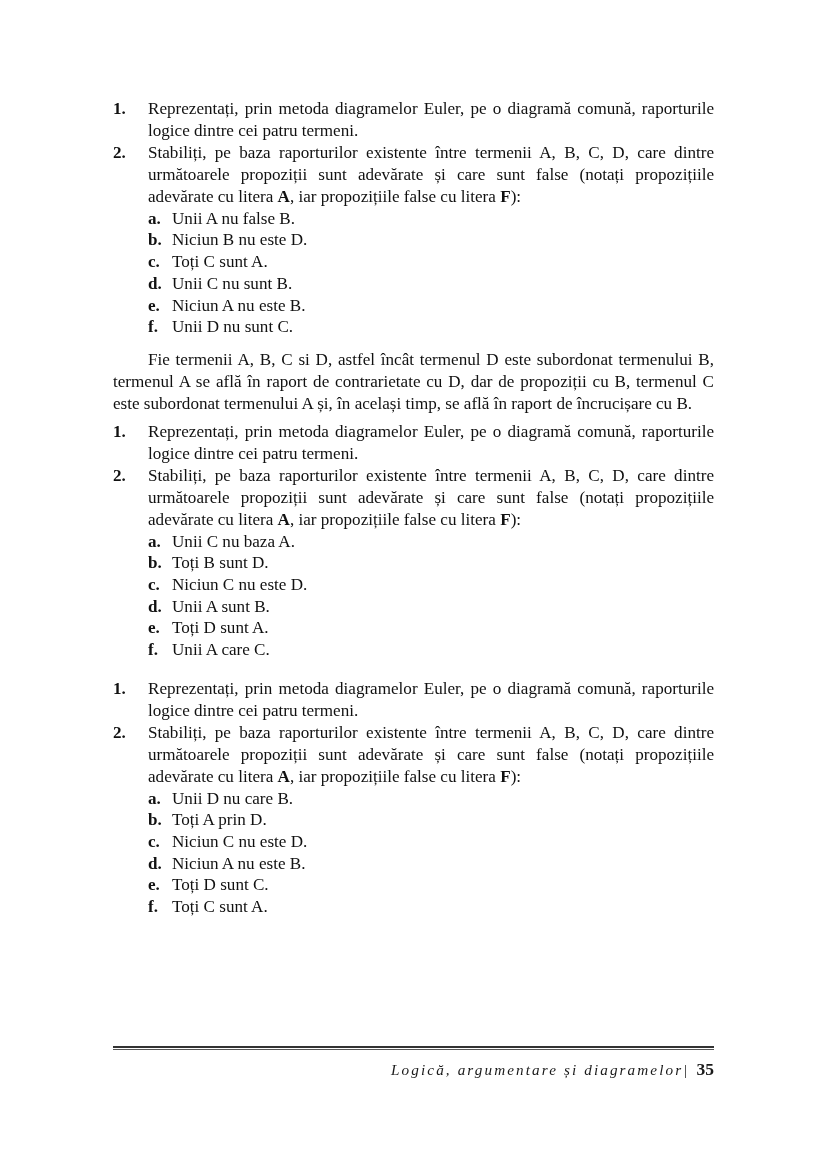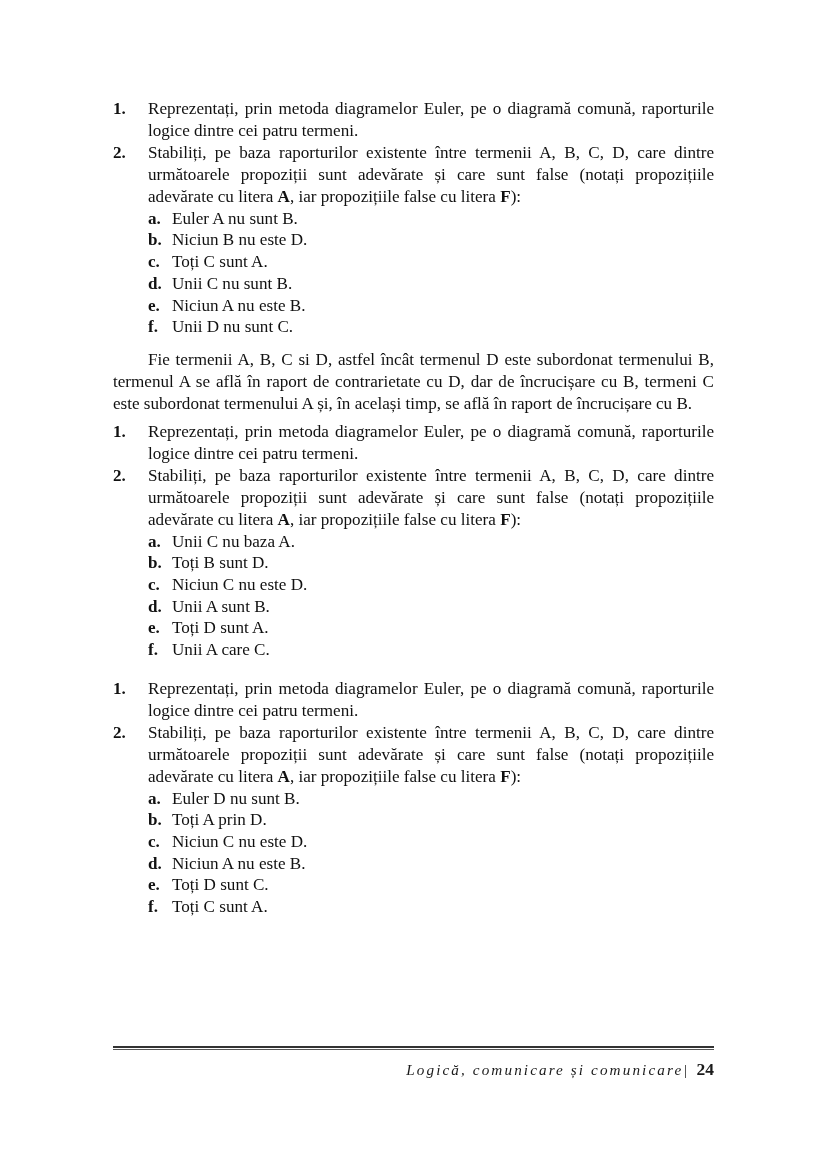--- a/index.html
+++ b/index.html
@@ -141,21 +141,21 @@
       </li>
       <li class="num-item">
         <span class="marker">2.</span>
         <span class="body"><span>Stabiliți, pe baza raporturilor existente între termenii A, B, C, D, care dintre următoarele propoziții sunt adevărate și care sunt false (notați propozițiile adevărate cu litera </span><b>A</b><span>, iar propozițiile false cu litera </span><b>F</b><span>):</span></span>
       </li>
     </ol>
 
     <ul class="sub-list">
       <li class="sub-item">
         <span class="marker">a.</span>
-        <span>Euler A nu sunt B.</span>
+        <span>Unii A nu false B.</span>
       </li>
       <li class="sub-item">
         <span class="marker">b.</span>
         <span>Niciun B nu este D.</span>
       </li>
       <li class="sub-item">
         <span class="marker">c.</span>
         <span>Toți C sunt A.</span>
       </li>
       <li class="sub-item">
@@ -167,21 +167,21 @@
         <span>Niciun A nu este B.</span>
       </li>
       <li class="sub-item">
         <span class="marker">f.</span>
         <span>Unii D nu sunt C.</span>
       </li>
     </ul>
 
     <div class="gap-md"></div>
 
-    <p class="para">Fie termenii A, B, C si D, astfel încât termenul D este subordonat termenului B, termenul A se află în raport de contrarietate cu D, dar de încrucișare cu B, termeni C este subordonat termenului A și, în același timp, se află în raport de încrucișare cu B.</p>
+    <p class="para">Fie termenii A, B, C si D, astfel încât termenul D este subordonat termenului B, termenul A se află în raport de contrarietate cu D, dar de propoziții cu B, termenul C este subordonat termenului A și, în același timp, se află în raport de încrucișare cu B.</p>
 
     <div class="gap-sm"></div>
 
     <ol class="num-list">
       <li class="num-item">
         <span class="marker">1.</span>
         <span class="body">Reprezentați, prin metoda diagramelor Euler, pe o diagramă comună, raporturile logice dintre cei patru termeni.</span>
       </li>
       <li class="num-item">
         <span class="marker">2.</span>
@@ -228,21 +228,21 @@
       </li>
       <li class="num-item">
         <span class="marker">2.</span>
         <span class="body"><span>Stabiliți, pe baza raporturilor existente între termenii A, B, C, D, care dintre următoarele propoziții sunt adevărate și care sunt false (notați propozițiile adevărate cu litera </span><b>A</b><span>, iar propozițiile false cu litera </span><b>F</b><span>):</span></span>
       </li>
     </ol>
 
     <ul class="sub-list">
       <li class="sub-item">
         <span class="marker">a.</span>
-        <span>Euler D nu sunt B.</span>
+        <span>Unii D nu care B.</span>
       </li>
       <li class="sub-item">
         <span class="marker">b.</span>
         <span>Toți A prin D.</span>
       </li>
       <li class="sub-item">
         <span class="marker">c.</span>
         <span>Niciun C nu este D.</span>
       </li>
       <li class="sub-item">
@@ -258,16 +258,16 @@
         <span>Toți C sunt A.</span>
       </li>
     </ul>
 
   </div>
 
   <div class="footer">
     <div class="footer-rule-thick"></div>
     <div class="footer-rule-gap"></div>
     <div class="footer-rule-thin"></div>
-    <div class="footer-text"><span>Logică, comunicare și comunicare|</span><span class="footer-page">24</span></div>
+    <div class="footer-text"><span>Logică, argumentare și diagramelor|</span><span class="footer-page">35</span></div>
   </div>
 
 </div>
 
 </body></html>

